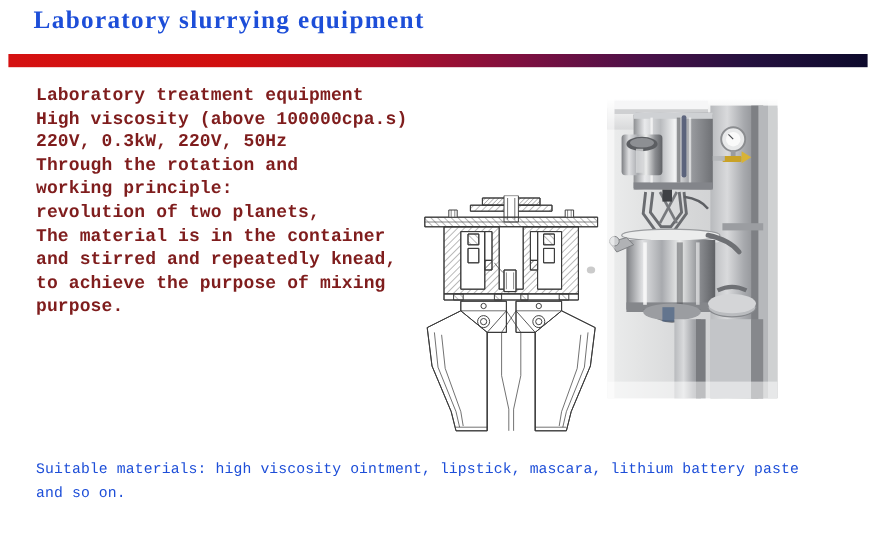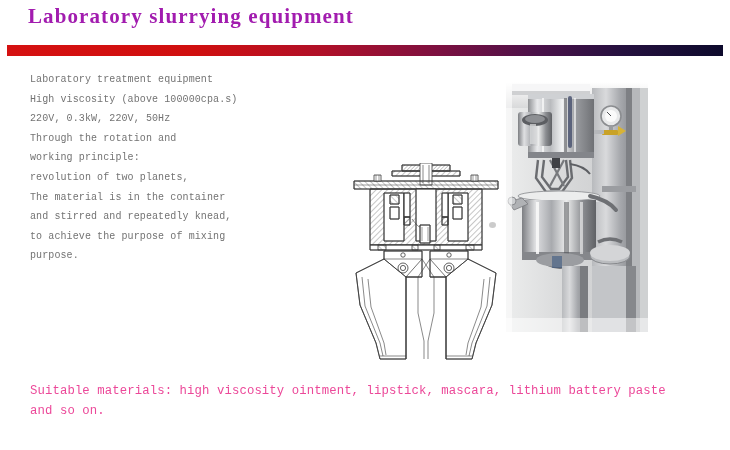--- a/index.html
+++ b/index.html
@@ -17,21 +17,21 @@
 
   
   .page-title {
     position: absolute;
     left: 28px;
     top: 4px;
     font-family: "Liberation Serif", "DejaVu Serif", serif;
     font-weight: bold;
     font-size: 21px;
     letter-spacing: 1.1px;
-    color: #a21caf;
+    color: #1d4ed8;
     white-space: nowrap;
   }
 
   
   .accent-bar {
     position: absolute;
     left: 7px;
     top: 45px;
     width: 716px;
     height: 11px;
@@ -44,37 +44,38 @@
         #25113f 86%,
         #0d0a2c 100%);
   }
 
   
   .spec-block {
     position: absolute;
     left: 30px;
     top: 70px;
     width: 340px;
-    font-size: 10px;
+    font-size: 15px;
     line-height: 19.6px;
-    color: #737373;
+    color: #7f1d1d;
     letter-spacing: 0.1px;
     white-space: nowrap;
+    font-weight: bold;
   }
   .spec-line { display: block; }
 
   
   .footer-note {
     position: absolute;
     left: 30px;
     top: 382px;
     width: 672px;
     font-size: 12.3px;
     line-height: 19.6px;
-    color: #ec4899;
+    color: #1d4ed8;
     letter-spacing: 0.1px;
   }
   .footer-line { display: block; }
 
   
   .drawing {
     position: absolute;
     left: 340px;
     top: 163px;
     width: 172px;

